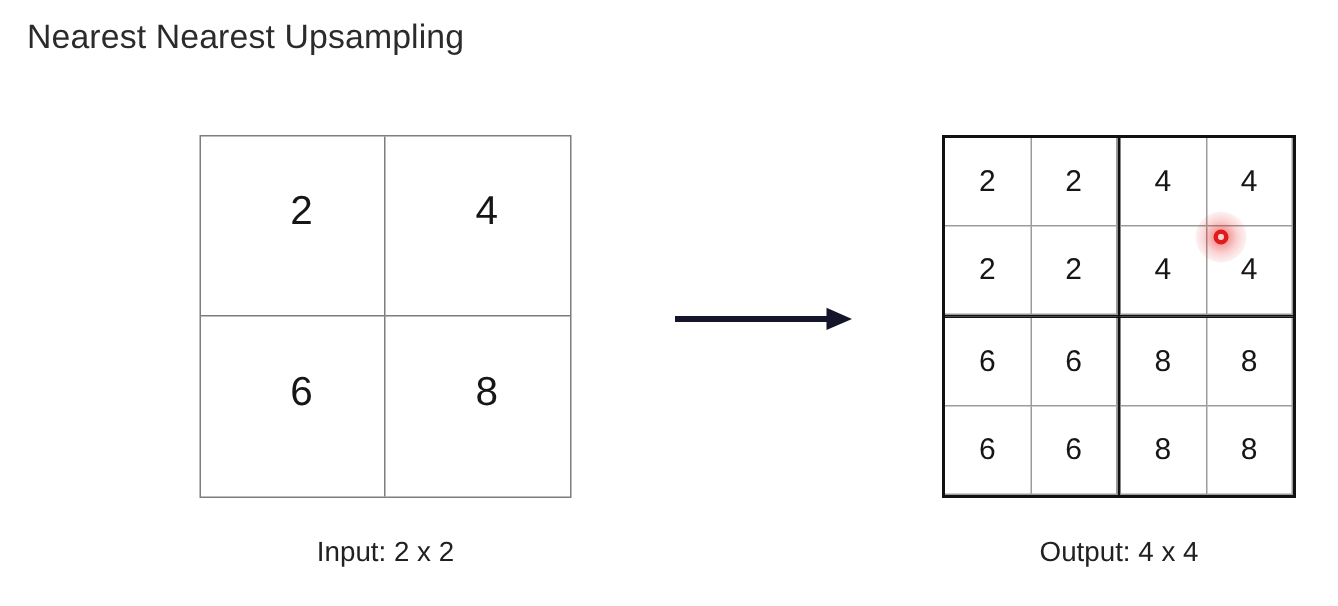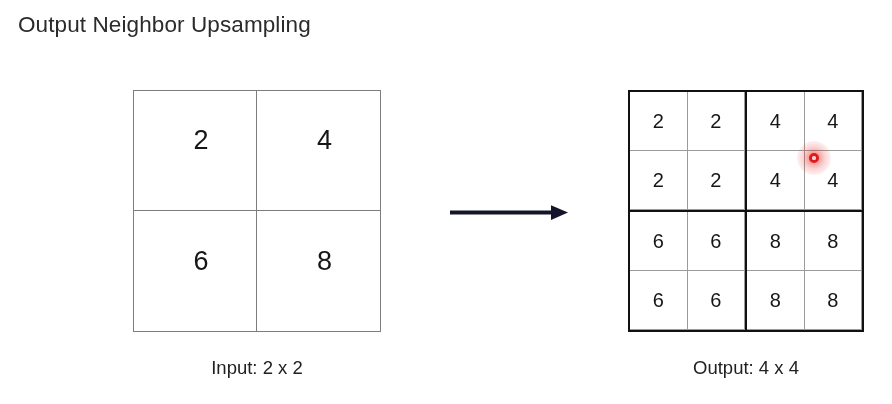--- a/index.html
+++ b/index.html
@@ -174,21 +174,21 @@
     text-align: center;
   }
   #input-caption  { left: 133px; top: 357px; width: 248px; text-align: center; }
   #output-caption { left: 628px; top: 357px; width: 236px; }
 </style>
 </head>
 <body>
 
 <div id="canvas">
 
-  <div id="title">Output Neighbor Upsampling</div>
+  <div id="title">Nearest Nearest Upsampling</div>
 
   <div id="input-grid">
     <div class="icell">
       <span>2</span>
     </div>
     <div class="icell">
       <span>4</span>
     </div>
     <div class="icell">
       <span>6</span>

